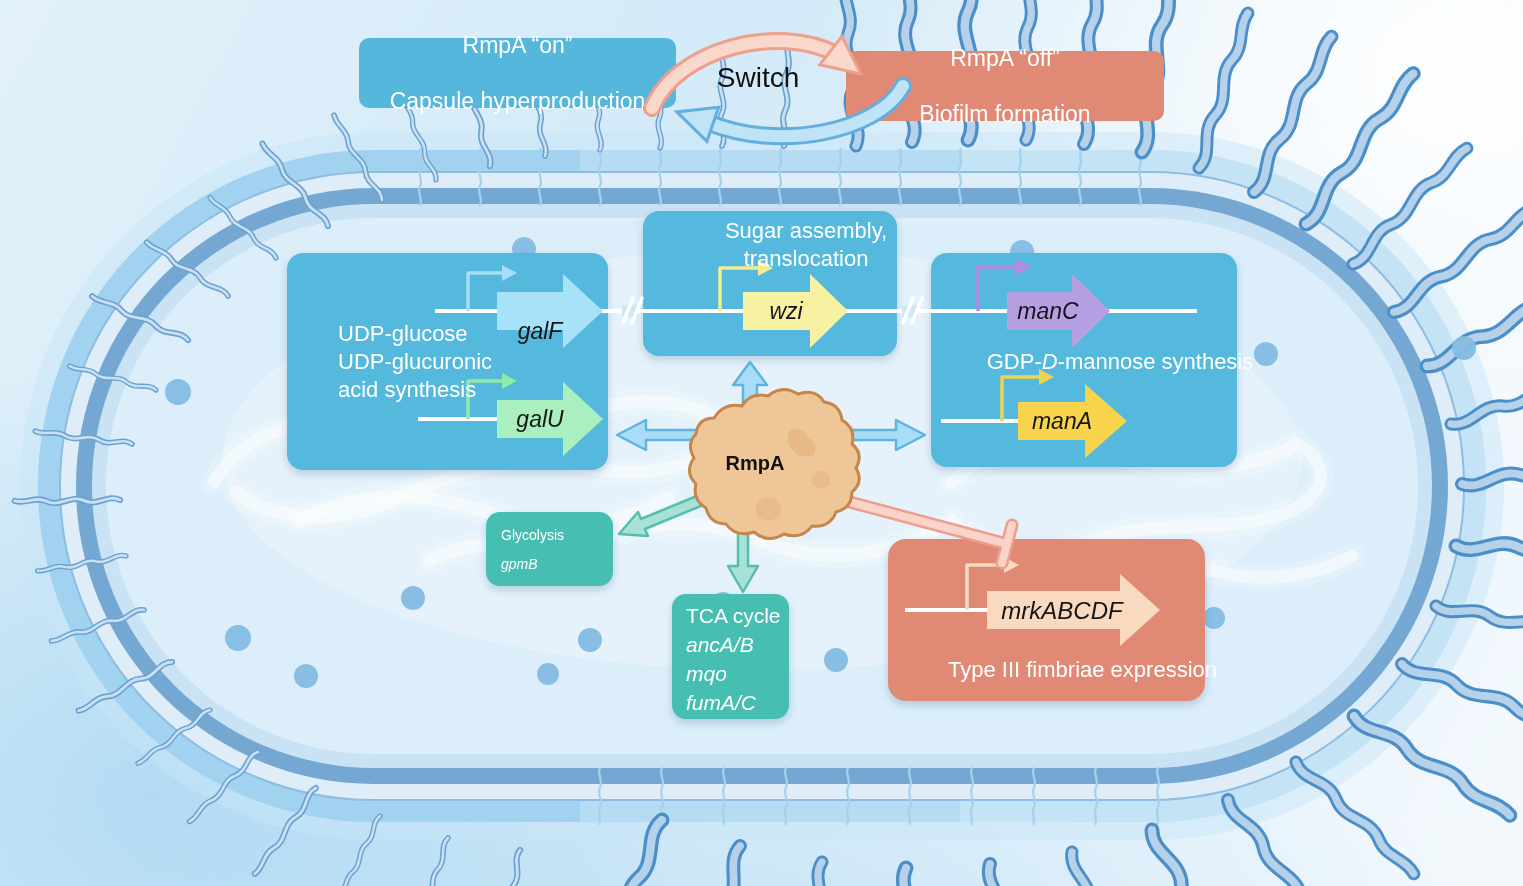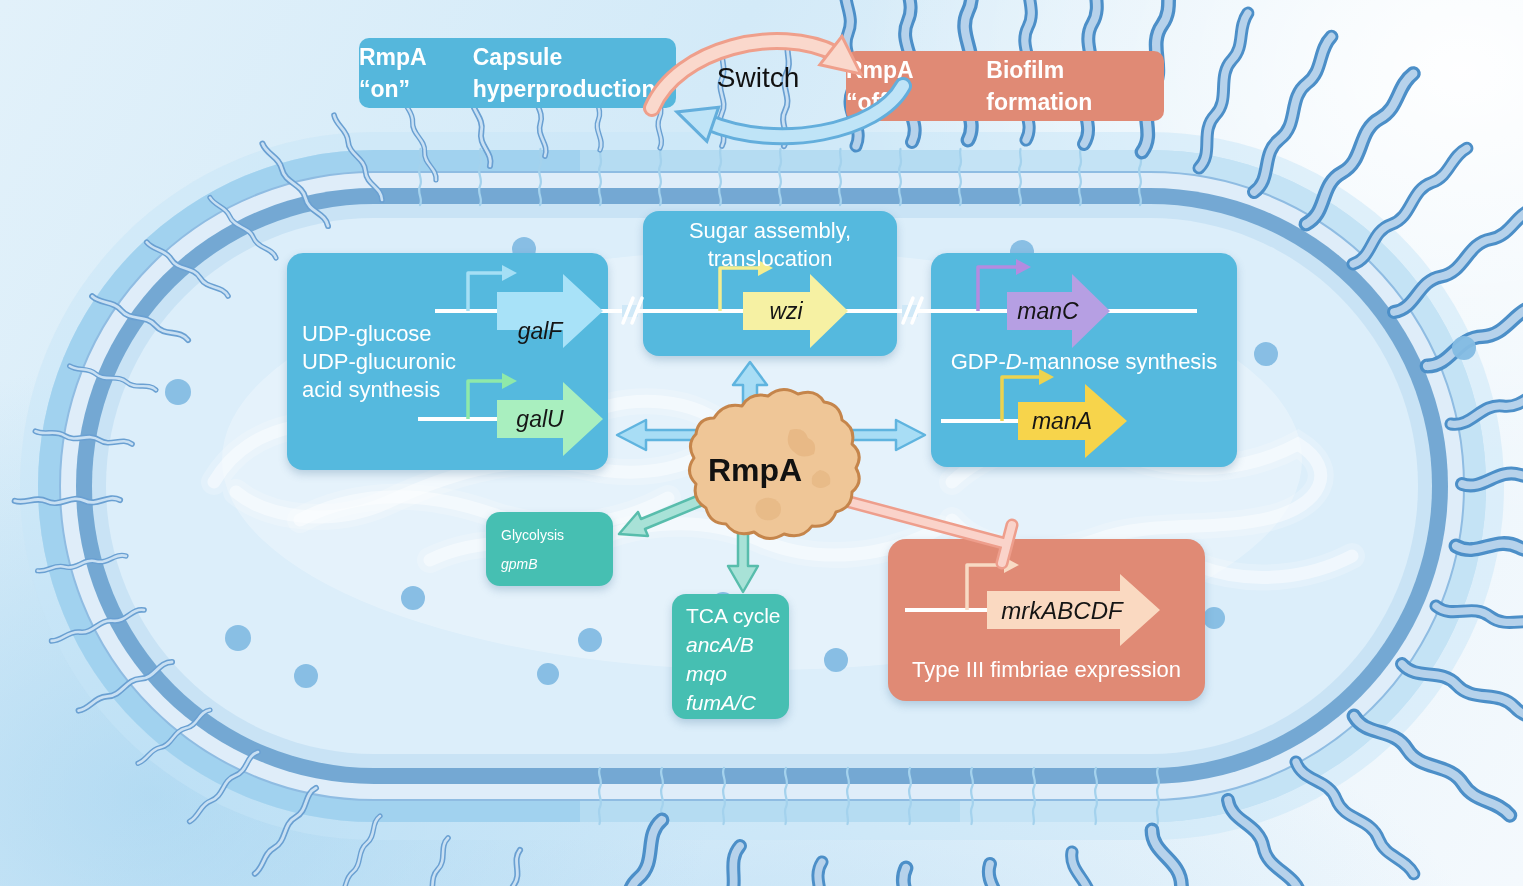--- a/index.html
+++ b/index.html
@@ -11,28 +11,28 @@
       radial-gradient(1200px 500px at 50% 108%, rgba(170,214,243,.5), rgba(170,214,243,0) 60%),
       linear-gradient(118deg,#e2f1fa 0%,#d3eaf8 38%,#e9f4fb 72%,#f4f9fd 100%);}
   svg{position:absolute;left:0;top:0;}
   #cell-svg{z-index:1;}
   #genes-svg{z-index:3;pointer-events:none;}
   .txt{position:absolute;z-index:4;color:#fff;}
   .box{position:absolute;z-index:2;border-radius:16px;box-shadow:0 4px 9px rgba(60,110,150,.28);}
   .gene-box{background:#55B9DE;}
   .met-box{background:#46BFB2;border-radius:14px;}
   .fim-box{background:#E08A75;border-radius:18px;}
-  .top-box{border-radius:10px;display:flex;flex-direction:row;align-items:center;justify-content:center;
-    font-weight:bold;font-size:23px;line-height:1.4;color:#fff;z-index:2;position:absolute;gap:23px;}
+  .top-box{border-radius:10px;display:flex;flex-direction:column;align-items:center;justify-content:center;
+    font-weight:normal;font-size:23px;line-height:1.4;color:#fff;z-index:2;position:absolute;gap:23px;}
   .on-box{background:#55B7DC;}
   .off-box{background:#E08A75;}
-  .cap{font-size:22px;line-height:28px;}
+  .cap{font-size:22px;line-height:28px;padding-left:36px;}
   .gene-label{position:absolute;z-index:4;font-style:italic;font-size:23px;color:#151515;text-align:center;}
   .switch-label{position:absolute;z-index:4;font-size:28px;color:#111;text-align:center;}
-  .rmpa-label{position:absolute;z-index:4;font-weight:bold;font-size:32px;color:#111;text-align:center;}
+  .rmpa-label{position:absolute;z-index:4;font-weight:bold;font-size:20px;color:#111;text-align:center;}
   .it{font-style:italic;}
   
   .wo{stroke:#6AA0D2;stroke-width:6.5;fill:none;stroke-linecap:round}
   .wi{stroke:#C9E0F3;stroke-width:3;fill:none;stroke-linecap:round}
   .ko{stroke:#4C8FC8;stroke-width:9;fill:none;stroke-linecap:round}
   .ki{stroke:#B6D2EB;stroke-width:5;fill:none;stroke-linecap:round}
   .st{stroke:#A4D2ED;stroke-width:4.5;fill:none;stroke-linecap:round}
   .n1{stroke:#fff;stroke-width:26;opacity:.2;fill:none;stroke-linecap:round}
   .n2{stroke:#fff;stroke-width:13;opacity:.45;fill:none;stroke-linecap:round}
 </style>

